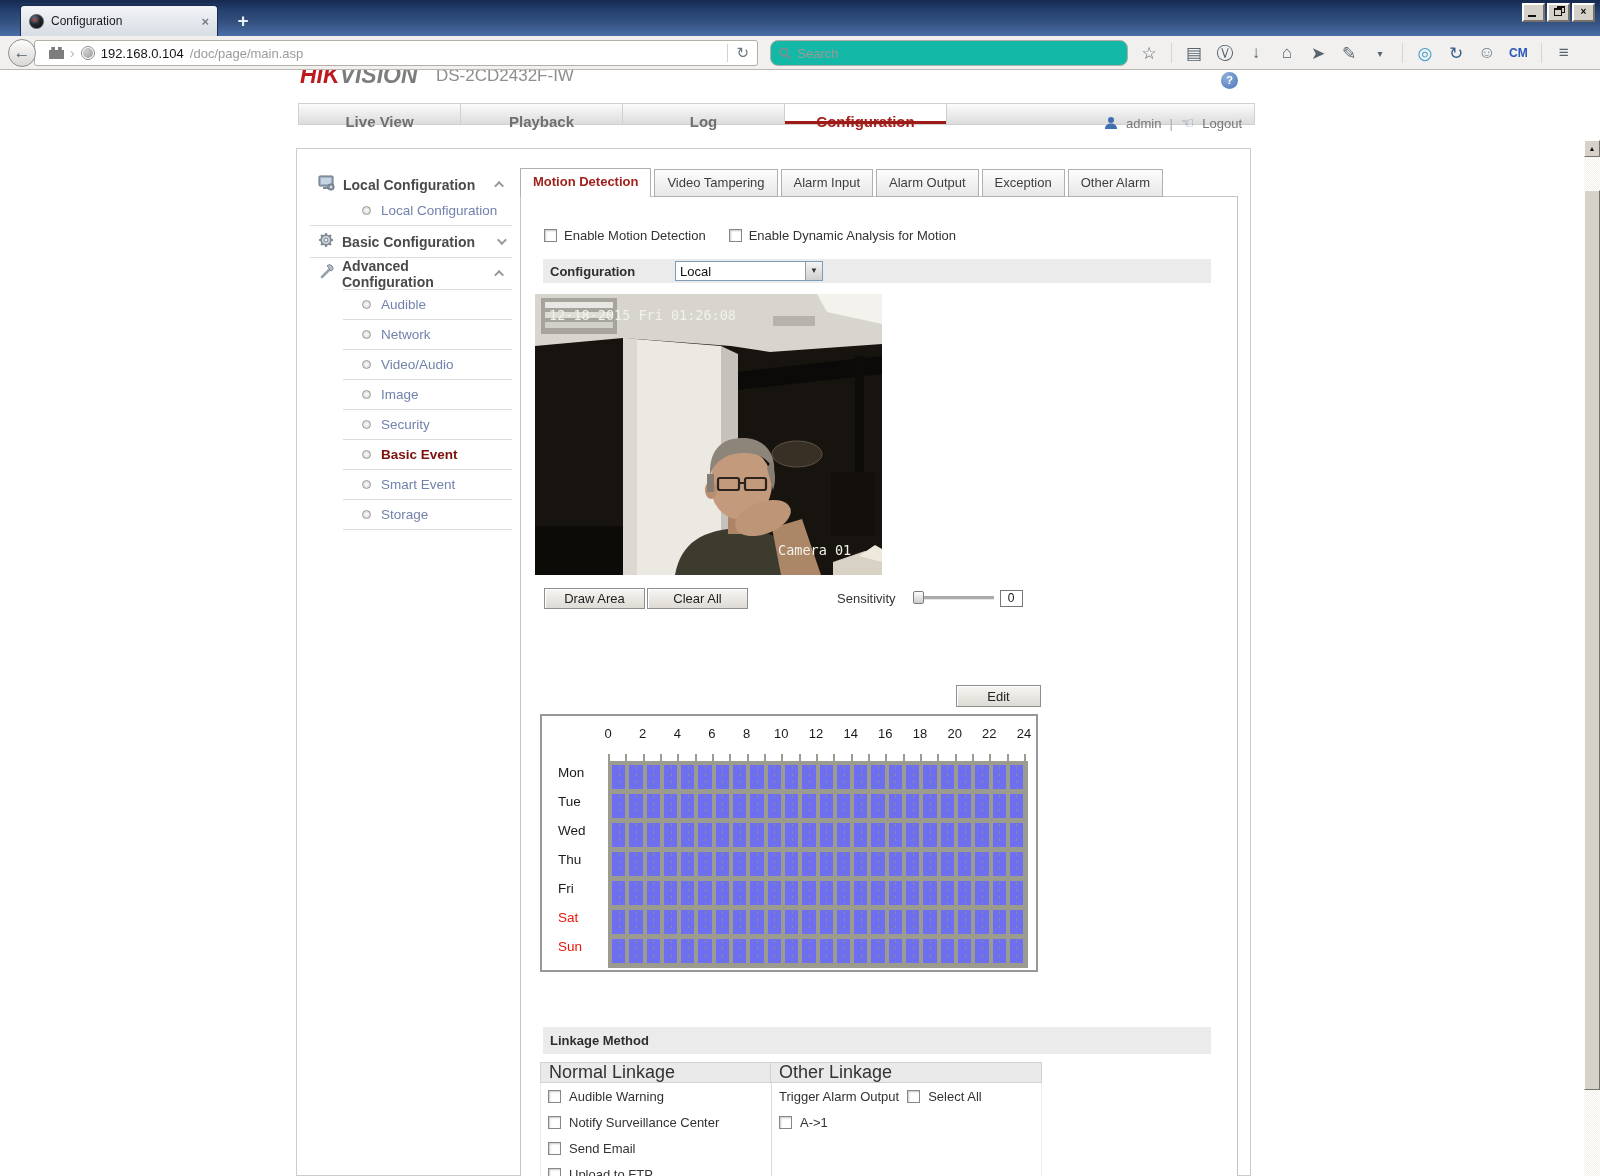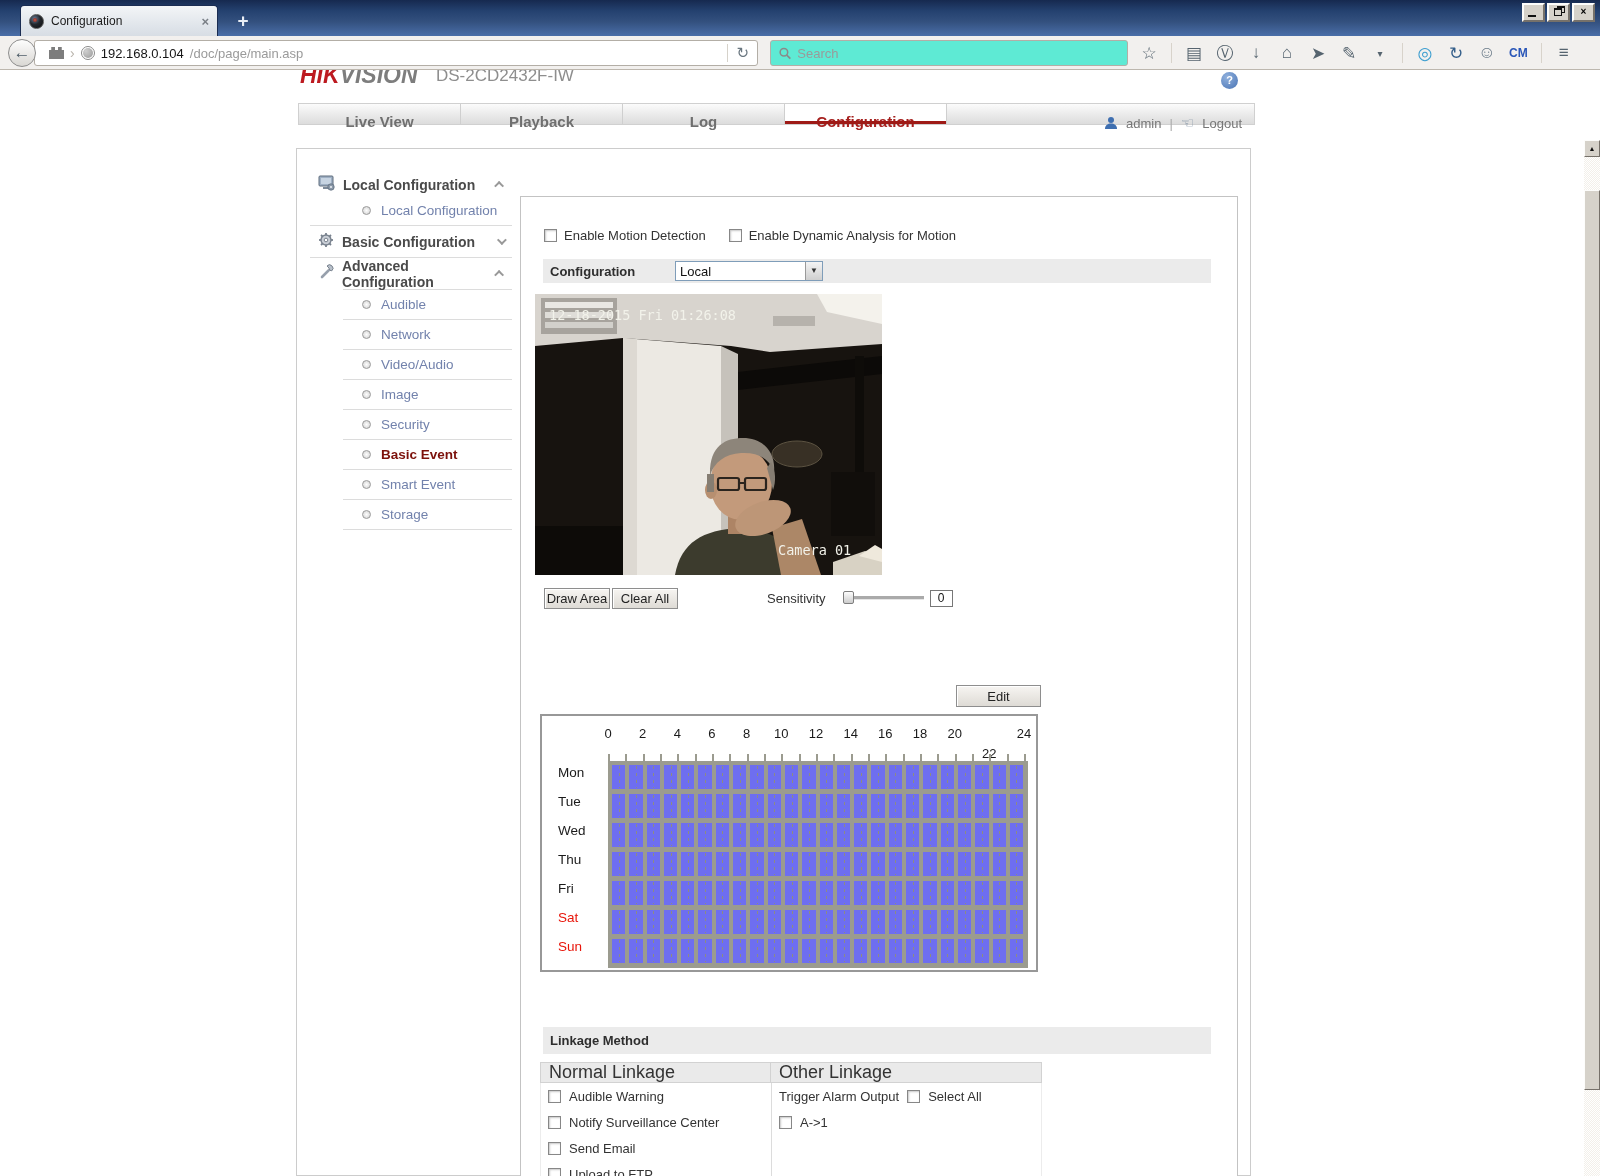--- a/index.html
+++ b/index.html
@@ -39,22 +39,22 @@
   .urlbar{position:absolute;left:34px;top:4px;width:724px;height:26px;background:#fff;
     border:1px solid #b3aea6;border-radius:3px;display:flex;align-items:center;padding-left:14px;gap:6px;}
   .brick{width:15px;height:12px;background:#7d7d7d;clip-path:polygon(0 25%,15% 25%,15% 0,40% 0,40% 25%,60% 25%,60% 0,85% 0,85% 25%,100% 25%,100% 100%,0 100%);}
   .chevsep{color:#b9b4ac;font-size:14px;}
   .globe{width:14px;height:14px;border-radius:50%;border:1.5px solid #8a8a8a;position:relative;flex:none;}
   .globe::after{content:"";position:absolute;inset:1px;border-radius:50%;
     background:radial-gradient(circle at 30% 30%,#cfcfcf,#9a9a9a);}
   .url-host{font-size:13px;color:#151515;}
   .url-path{font-size:13px;color:#9a9a9a;}
   .reload{margin-left:auto;margin-right:8px;color:#6a7780;font-size:15px;cursor:pointer;border-left:1px solid #d6d2ca;padding-left:8px;}
-  .searchbar{position:absolute;left:770px;top:4px;width:358px;height:26px;background:#5eead4;
-    border:1px solid #b3aea6;border-radius:3px;display:flex;align-items:center;padding:0 8px;gap:6px;}
+  .searchbar{position:absolute;left:770px;top:4px;width:358px;height:26px;background:#14b8a6;
+    border:1px solid #b3aea6;border-radius:8px;display:flex;align-items:center;padding:0 8px;gap:6px;}
   .searchbar input{border:none;outline:none;font-size:13px;color:#444;width:100%;font-family:"Liberation Sans",sans-serif;background:transparent;}
   .searchbar input::placeholder{color:#9a9a9a;}
   .tbicons{position:absolute;left:1140px;top:0;height:34px;display:flex;align-items:center;gap:13px;}
   .tbi{font-size:17px;color:#56646f;cursor:pointer;min-width:18px;text-align:center;}
   .tbi.small{font-size:10px;}
   .tbi.cm{font-size:12px;font-weight:bold;color:#2a56b8;}
   .tbsep{width:1px;height:20px;background:#d8d3cb;}
 
   
   .page{position:absolute;left:0;top:70px;width:1600px;height:1106px;background:#fff;overflow:hidden;}
@@ -112,21 +112,21 @@
   .cfgbar{top:62px;}
   .select{position:absolute;left:132px;top:2px;width:148px;height:20px;background:#fff;
     border:1px solid #7f9db9;display:flex;align-items:center;font-weight:normal;cursor:pointer;}
   .select .val{flex:1;padding-left:4px;font-size:13px;color:#111;}
   .select .btn{width:17px;height:100%;background:linear-gradient(#f4f4f4,#cfcfcf);
     border-left:1px solid #9a9a9a;text-align:center;line-height:18px;font-size:8px;color:#333;}
 
   .video{position:absolute;left:14px;top:97px;width:347px;height:281px;background:#17130f;}
 
   .ctlrow{position:absolute;left:23px;top:390px;height:22px;display:flex;align-items:center;}
-  .cbtn{width:66px;height:21px;background:linear-gradient(#f7f5f2,#dedbd5);
+  .cbtn{width:101px;height:21px;background:linear-gradient(#f7f5f2,#dedbd5);
     border:1px solid #8e8e8e;box-shadow:inset 1px 1px 0 #fff;
     font-size:13px;color:#222;text-align:center;line-height:19px;cursor:pointer;font-family:"Liberation Sans",sans-serif;}
   .cbtn+.cbtn{margin-left:2px;}
   .senslbl{margin-left:89px;font-size:13px;color:#333;}
   .slider{margin-left:18px;width:80px;height:4px;background:#aaa;border-bottom:1px solid #e6e6e6;position:relative;}
   .thumb{position:absolute;left:-1px;top:-5px;width:11px;height:13px;border:1px solid #7e7e7e;border-radius:2px;
     background:linear-gradient(#fdfdfd,#cccccc);cursor:pointer;}
   .sensval{margin-left:6px;width:23px;height:17px;border:1px solid #777;font-size:12px;color:#111;
     text-align:center;line-height:15px;}
 
@@ -330,20 +330,28 @@
           <span class="lbl">Smart Event</span>
         </div>
         <div class="sdiv indent"></div>
         <div class="sitem">
           <span class="bullet"></span>
           <span class="lbl">Storage</span>
         </div>
         <div class="sdiv indent"></div>
       </div>
 
+    <div class="maintabs" id="mainTabs">
+        <div class="mtab active">Motion Detection</div>
+        <div class="mtab">Video Tampering</div>
+        <div class="mtab">Alarm Input</div>
+        <div class="mtab">Alarm Output</div>
+        <div class="mtab">Exception</div>
+        <div class="mtab">Other Alarm</div>
+      </div>
 
     <div class="mainbox">
 
       <div class="ckrow">
         <span class="ckbox"></span>
         <span>Enable Motion Detection</span>
         <span class="ckbox ck2"></span>
         <span>Enable Dynamic Analysis for Motion</span>
       </div>
 
@@ -933,21 +941,21 @@
           <span class="hourlbl" style="left: 80.666px;">2</span>
           <span class="hourlbl" style="left: 115.332px;">4</span>
           <span class="hourlbl" style="left: 149.998px;">6</span>
           <span class="hourlbl" style="left: 184.664px;">8</span>
           <span class="hourlbl" style="left: 219.33px;">10</span>
           <span class="hourlbl" style="left: 253.996px;">12</span>
           <span class="hourlbl" style="left: 288.662px;">14</span>
           <span class="hourlbl" style="left: 323.328px;">16</span>
           <span class="hourlbl" style="left: 357.994px;">18</span>
           <span class="hourlbl" style="left: 392.66px;">20</span>
-          <span class="hourlbl" style="left: 427.326px; margin-top: 20px;">22</span>
+          <span class="hourlbl" style="left: 427.326px;">22</span>
           <span class="hourlbl" style="left: 461.992px;">24</span>
           <span class="tick" style="left: 66px;"></span>
           <span class="tick" style="left: 83.333px;"></span>
           <span class="tick" style="left: 100.666px;"></span>
           <span class="tick" style="left: 117.999px;"></span>
           <span class="tick" style="left: 135.332px;"></span>
           <span class="tick" style="left: 152.665px;"></span>
           <span class="tick" style="left: 169.998px;"></span>
           <span class="tick" style="left: 187.331px;"></span>
           <span class="tick" style="left: 204.664px;"></span>

